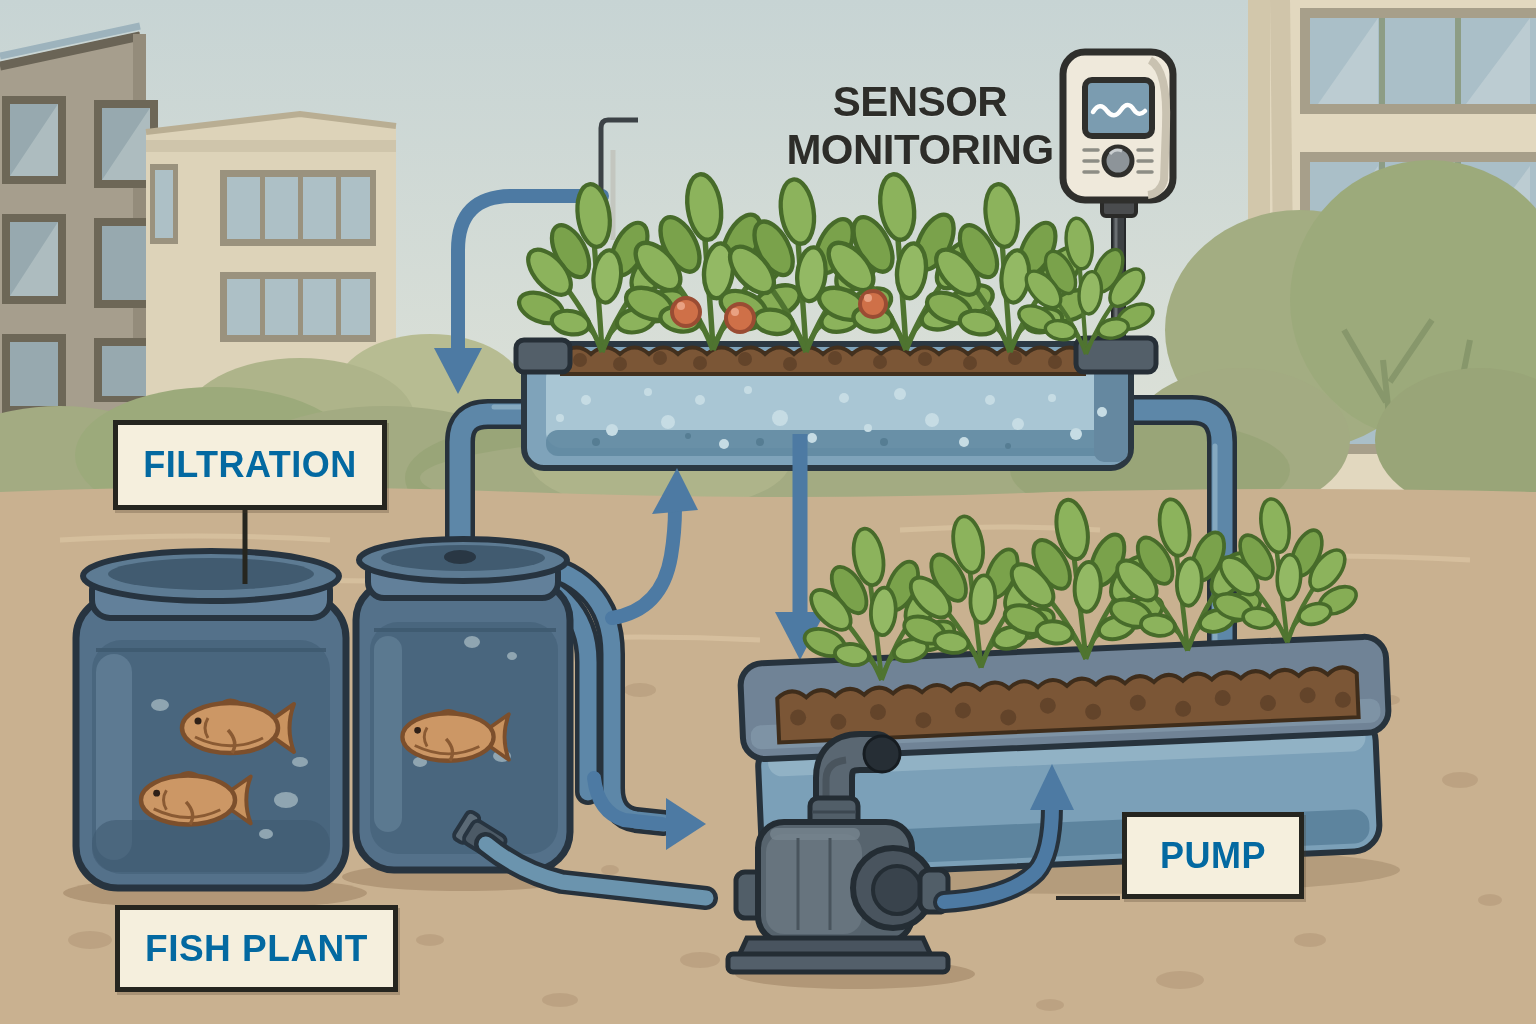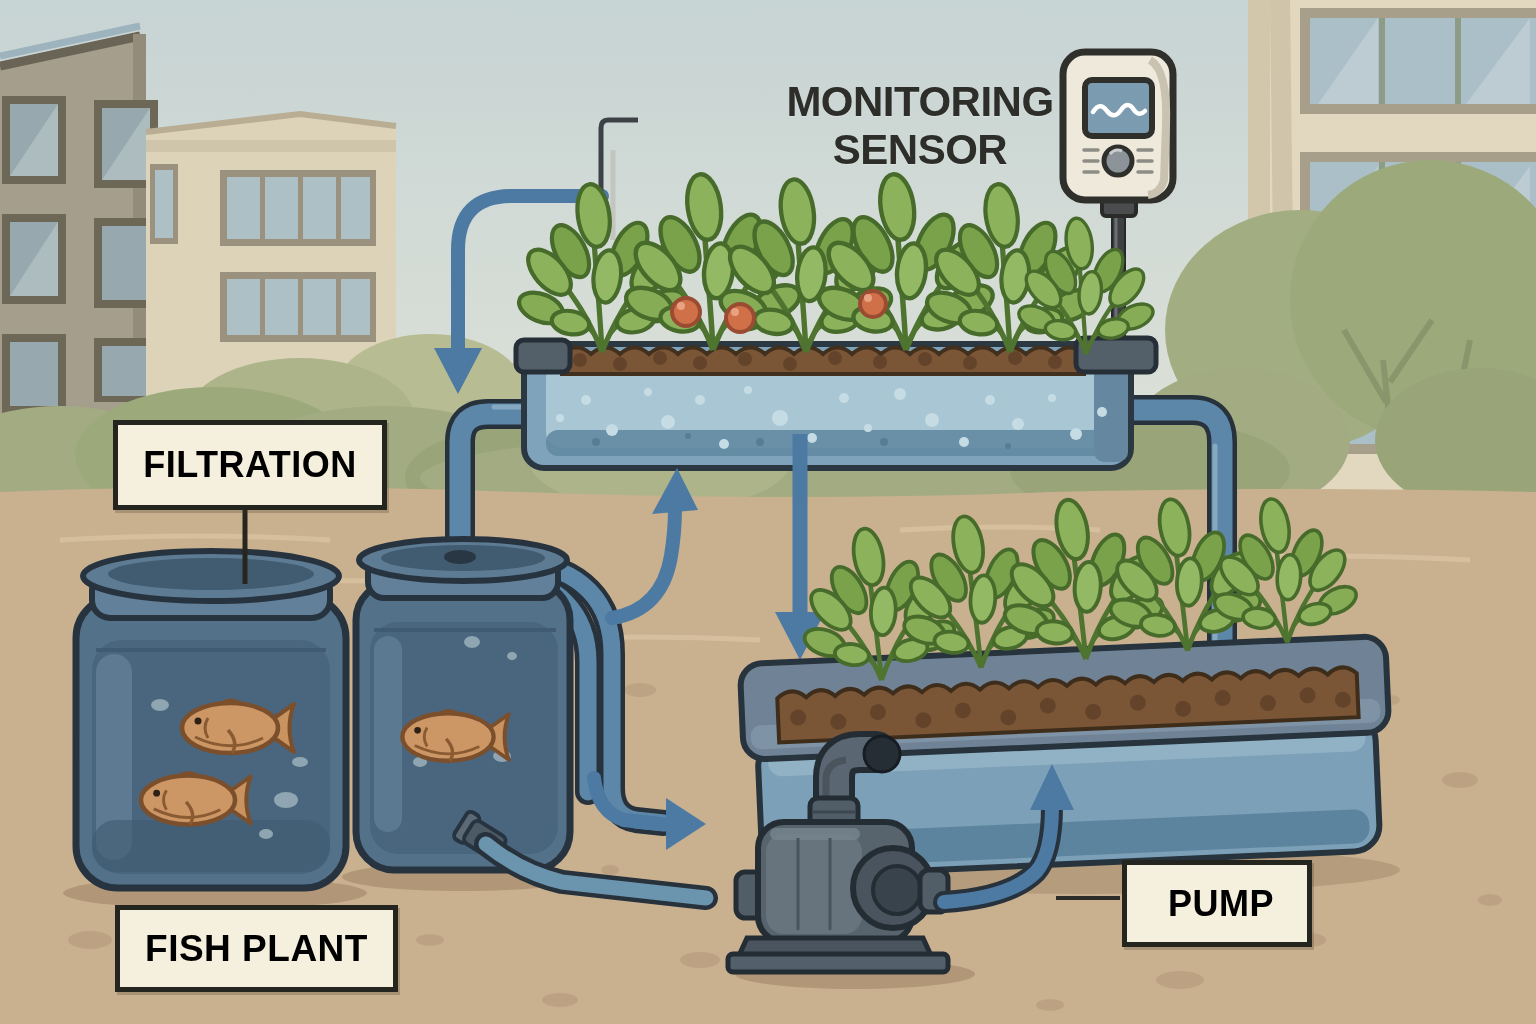--- a/index.html
+++ b/index.html
@@ -3,21 +3,21 @@
 <meta charset="utf-8">
 <style>
   html,body{margin:0;padding:0;background:#8a8a84;}
   .canvas{position:relative;width:1536px;height:1024px;overflow:hidden;
           font-family:"Liberation Sans","DejaVu Sans",sans-serif;}
   .canvas svg{position:absolute;left:0;top:0;}
   .diagram-label{position:absolute;color:#2d2d29;font-weight:700;
           text-align:center;line-height:1.15;letter-spacing:-0.5px;}
   .plain-label{text-shadow:0 1px 0 rgba(255,255,255,0.25);}
   .label-box{position:absolute;background:#f5efdd;border:5px solid #25251f;
-          color:#000000;font-weight:700;text-align:center;
+          color:#0369a1;font-weight:700;text-align:center;
           display:flex;align-items:center;justify-content:center;
           box-shadow:2px 3px 0 rgba(70,56,35,0.25);letter-spacing:0.5px;}
 </style>
 </head>
 <body>
 
 <div class="canvas">
 <svg width="1536" height="1024" viewBox="0 0 1536 1024">
   <defs>
     <linearGradient id="sky" x1="0" y1="0" x2="0" y2="1">
@@ -414,29 +414,29 @@
     <path d="M944 902 Q1010 898 1036 872 Q1052 854 1052 806" stroke="#27323c" stroke-width="22" fill="none" stroke-linecap="round"></path>
     <path d="M944 902 Q1010 898 1036 872 Q1052 854 1052 806" stroke="#4d7aa3" stroke-width="14" fill="none" stroke-linecap="round"></path>
     <polygon points="1030,810 1074,810 1052,764" fill="#4d7aa3"></polygon>
   </g>
 
   <line x1="1056" y1="898" x2="1120" y2="898" stroke="#2b2b28" stroke-width="4"></line>
   <line x1="245" y1="502" x2="245" y2="584" stroke="#26261f" stroke-width="5"></line>
 </svg>
 
 <div class="diagram-label plain-label" style="left:770px;top:78px;width:300px;font-size:42px;">
+  <div>SENSOR</div>
   <div>MONITORING</div>
-  <div>SENSOR</div>
 </div>
 
 <div class="label-box" style="left:113px;top:420px;width:264px;height:80px;font-size:36px;">
   <span>FILTRATION</span>
 </div>
 
 
-<div class="label-box" style="left:1122px;top:860px;width:172px;height:77px;font-size:36px;padding-left:8px;">
+<div class="label-box" style="left:1122px;top:812px;width:172px;height:77px;font-size:36px;">
   <span>PUMP</span>
 </div>
 
 <div class="label-box" style="left:115px;top:905px;width:273px;height:77px;font-size:37px;">
   <span>FISH PLANT</span>
 </div>
 </div>
 
 </body></html>

